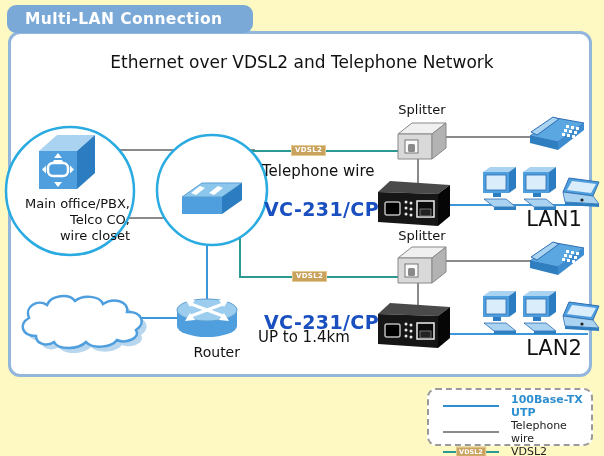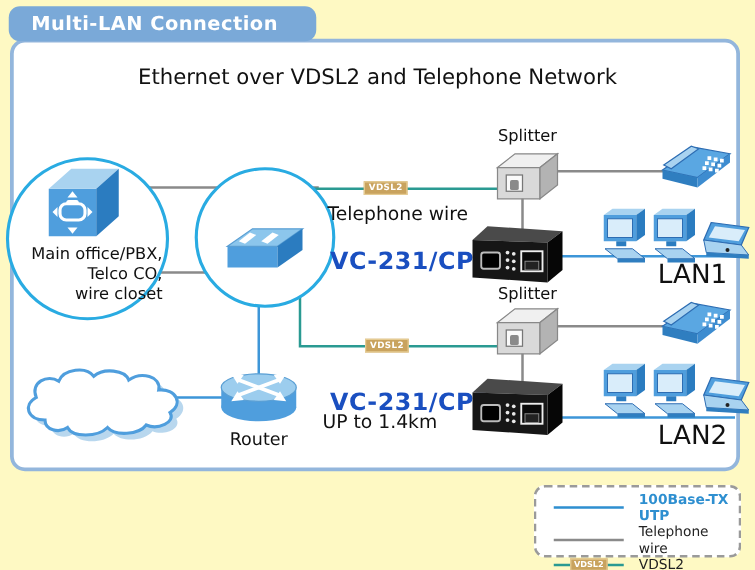--- a/index.html
+++ b/index.html
@@ -21,21 +21,21 @@
   .office-text{left:10px;top:196px;width:120px;font-size:13px;line-height:16px;text-align:right;}
   .switch-text{left:157px;top:146px;width:110px;font-size:12.5px;line-height:15px;text-align:center;color:#222;}
   .switch-text .sub{font-size:11.5px;}
   .splitter-label{font-size:13px;width:60px;text-align:center;}
   .wire-label{left:262px;top:162px;font-size:15px;}
   .distance-label{left:258px;top:284px;font-size:15px;margin-top:44px;}
   .device-label{font-size:19px;font-weight:bold;color:#1a4fc0;letter-spacing:0.4px;}
   .lan-label{font-size:21px;width:72px;text-align:center;}
   .internet-label{left:24px;top:311px;width:120px;text-align:center;font-size:16px;font-weight:bold;
                   color:#3a7bc8;letter-spacing:1px;}
-  .router-label{left:174px;top:344px;width:66px;text-align:center;font-size:14px;}
+  .router-label{left:174px;top:344px;width:66px;text-align:right;font-size:14px;}
 
   .badge{background:#c9a35e;border:1px solid #e5cb92;color:#fff;font-size:7px;font-weight:bold;
          line-height:1;padding:1px 3px;letter-spacing:0.3px;z-index:2;}
 
   .legend{left:427px;top:388px;width:166px;height:58px;border:2px dashed #9a9a9a;border-radius:9px;
           box-sizing:border-box;background:#fff;z-index:2;display:flex;flex-direction:column;
           justify-content:space-evenly;padding:3px 8px;}
   .legend-row{display:flex;align-items:center;gap:12px;}
   .legend-line{width:56px;height:2px;flex:none;margin-left:6px;position:relative;}
   .legend-line.utp{background:#2e8fd0;}

